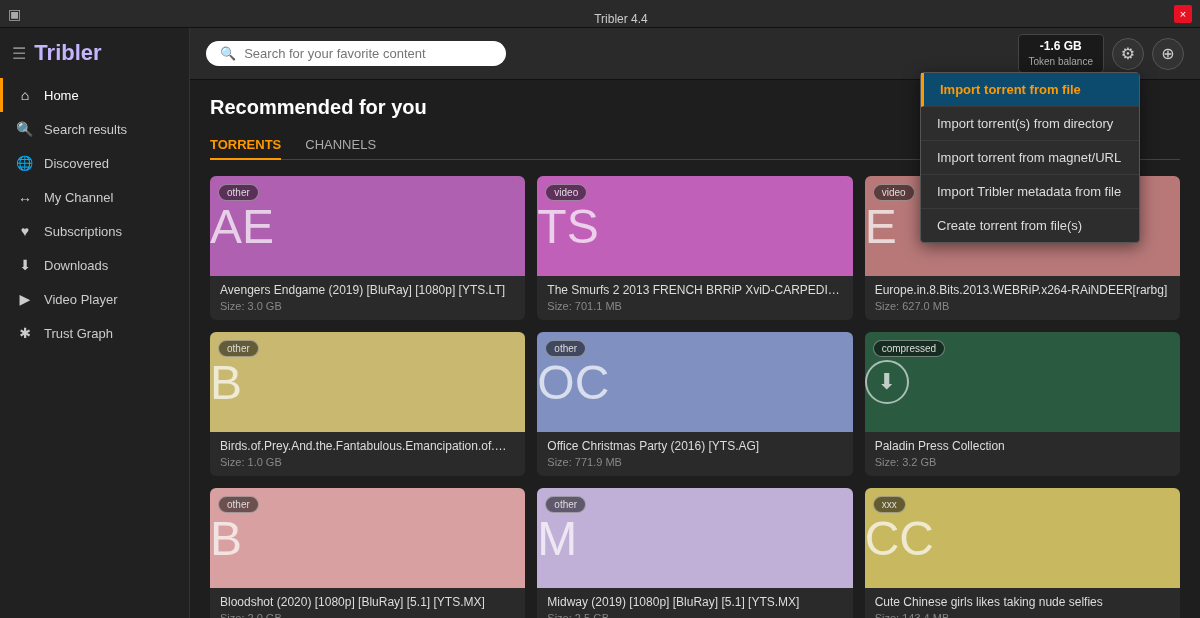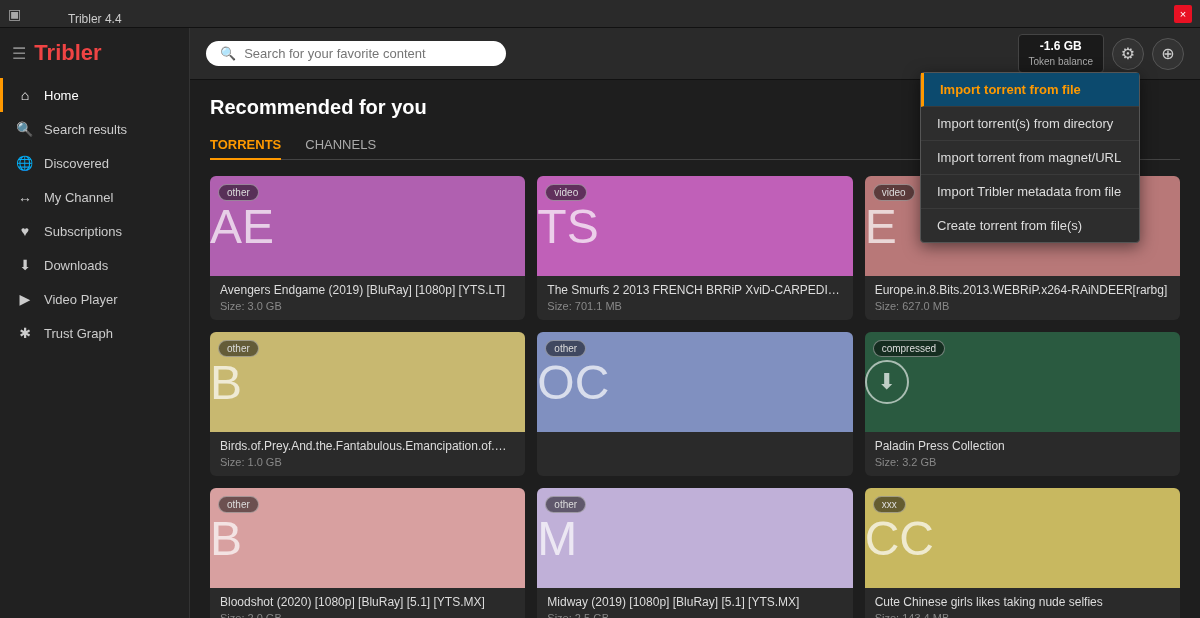--- a/index.html
+++ b/index.html
@@ -8,21 +8,21 @@
     
     .title-bar {
       background: #2a2a2a;
       height: 28px;
       display: flex;
       align-items: center;
       justify-content: space-between;
       padding: 0 8px;
       border-bottom: 1px solid #111;
     }
-    .title-bar-title { font-size: 12px; color: #ccc; flex: 1; text-align: left; margin-top: 10px; }
+    .title-bar-title { font-size: 12px; color: #ccc; flex: 1; text-align: center; margin-top: 10px; }
     .title-bar-controls { display: flex; gap: 4px; }
     .title-bar-btn { width: 18px; height: 18px; border-radius: 2px; border: none; cursor: pointer; font-size: 11px; display: flex; align-items: center; justify-content: center; }
     .title-bar-btn.close { background: #e81123; color: white; }
     .title-bar-left { width: 60px; display: flex; align-items: center; }
 
     
     .app { display: flex; height: calc(618px - 28px); }
 
     
     .sidebar {
@@ -32,21 +32,21 @@
       flex-shrink: 0;
       padding-top: 4px;
     }
     .sidebar-header {
       display: flex;
       align-items: center;
       padding: 8px 12px 12px;
       gap: 8px;
     }
     .hamburger { color: #888; font-size: 16px; cursor: pointer; }
-    .logo-text { color: #ef4444; font-size: 22px; font-weight: bold; }
+    .logo-text { color: #c4b5fd; font-size: 22px; font-weight: bold; }
 
     .sidebar-item {
       display: flex;
       align-items: center;
       gap: 10px;
       padding: 9px 16px;
       cursor: pointer;
       font-size: 13px;
       color: #ccc;
       position: relative;
@@ -305,20 +305,24 @@
     <div class="card-info">
       <div class="card-title">Birds.of.Prey.And.the.Fantabulous.Emancipation.of.One.Har</div>
       <div class="card-size">Size: 1.0 GB</div>
     </div>
   </div>
           <div class="card">
     <div class="card-thumb" style="background:#8090c0">
       <span class="card-badge">other</span>
       <span>OC</span>
     </div>
+    <div class="card-info">
+      <div class="card-title">Office Christmas Party (2016) [YTS.AG]</div>
+      <div class="card-size">Size: 771.9 MB</div>
+    </div>
   </div>
           <div class="card">
     <div class="card-thumb" style="background:#2a5a40">
       <span class="card-badge">compressed</span>
       <div class="download-overlay">⬇</div>
     </div>
     <div class="card-info">
       <div class="card-title">Paladin Press Collection</div>
       <div class="card-size">Size: 3.2 GB</div>
     </div>

